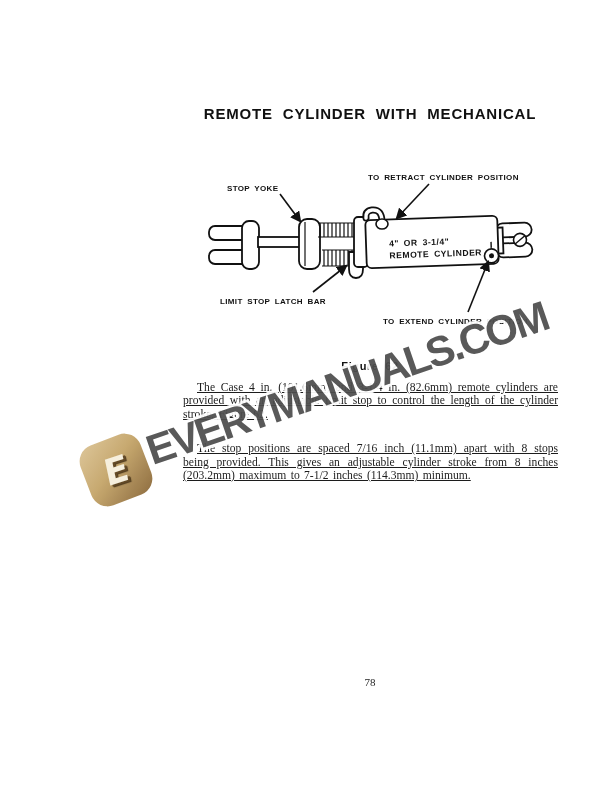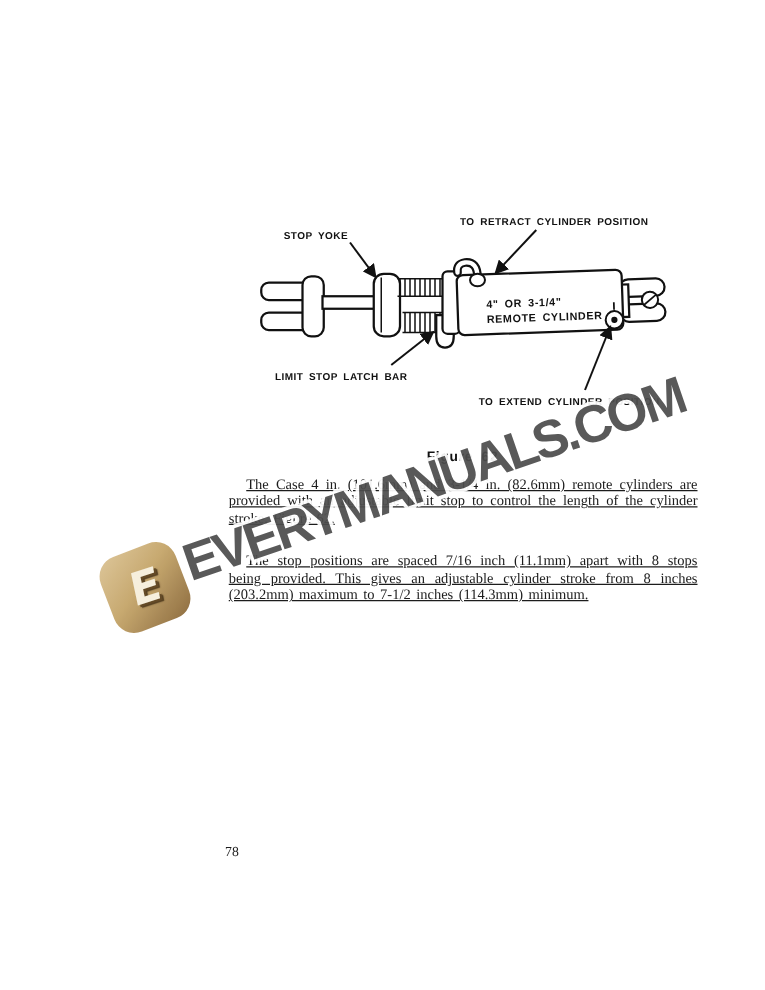--- a/index.html
+++ b/index.html
@@ -16,21 +16,21 @@
   .fig-caption{left:180px;top:360px;width:380px;text-align:center;
     font-family:"Liberation Sans","DejaVu Sans",sans-serif;font-weight:bold;
     font-size:11px;letter-spacing:.6px;word-spacing:3px;color:#111;}
 
   
   .body-copy{left:183px;top:381px;width:375px;font-size:11.6px;line-height:13.4px;
     text-align:justify;}
   .body-copy p{margin:0 0 21px 0;text-indent:14px;word-spacing:1.5px;text-decoration:underline;}
 
   
-  .page-num{left:180px;top:676px;width:380px;font-size:11px;}
+  .page-num{left:180px;top:676px;width:380px;text-align:center;font-size:11px;}
 
   
   .diagram{left:170px;top:160px;}
   .diagram text{font-family:"Liberation Sans","DejaVu Sans",sans-serif;
     font-weight:bold;fill:#111;}
   .dlabel{font-size:8px;letter-spacing:.35px;word-spacing:2px;}
   .dcyl{font-size:8.6px;letter-spacing:.5px;word-spacing:2px;}
 
   
   .watermark-wrap{left:0;top:0;width:612px;height:792px;pointer-events:none;z-index:5;}
@@ -46,20 +46,21 @@
     box-shadow:0 0 0 3px rgba(255,255,255,.95);
     display:flex;align-items:center;justify-content:center;opacity:.97;}
   .wm-logo span{font-family:"DejaVu Sans",sans-serif;font-weight:bold;font-size:36px;
     color:#f6efdc;transform:rotate(3deg) skewX(-6deg);
     text-shadow:2px 2px 0 #5f4520,3px 3px 1px #4a3517;}
 </style>
 </head>
 <body>
 
 <div class="abs doc-title">
+  <div>REMOTE CYLINDER WITH MECHANICAL</div>
 </div>
 
 <svg class="abs diagram" width="400" height="180" viewBox="170 160 400 180">
   <defs>
     <marker id="ah" viewBox="0 0 10 10" refX="8" refY="5" markerWidth="7" markerHeight="7" orient="auto">
       <path d="M0,0 L10,5 L0,10 Z" fill="#111"></path>
     </marker>
   </defs>
   <g stroke="#111" fill="none" stroke-width="1.8">
 

